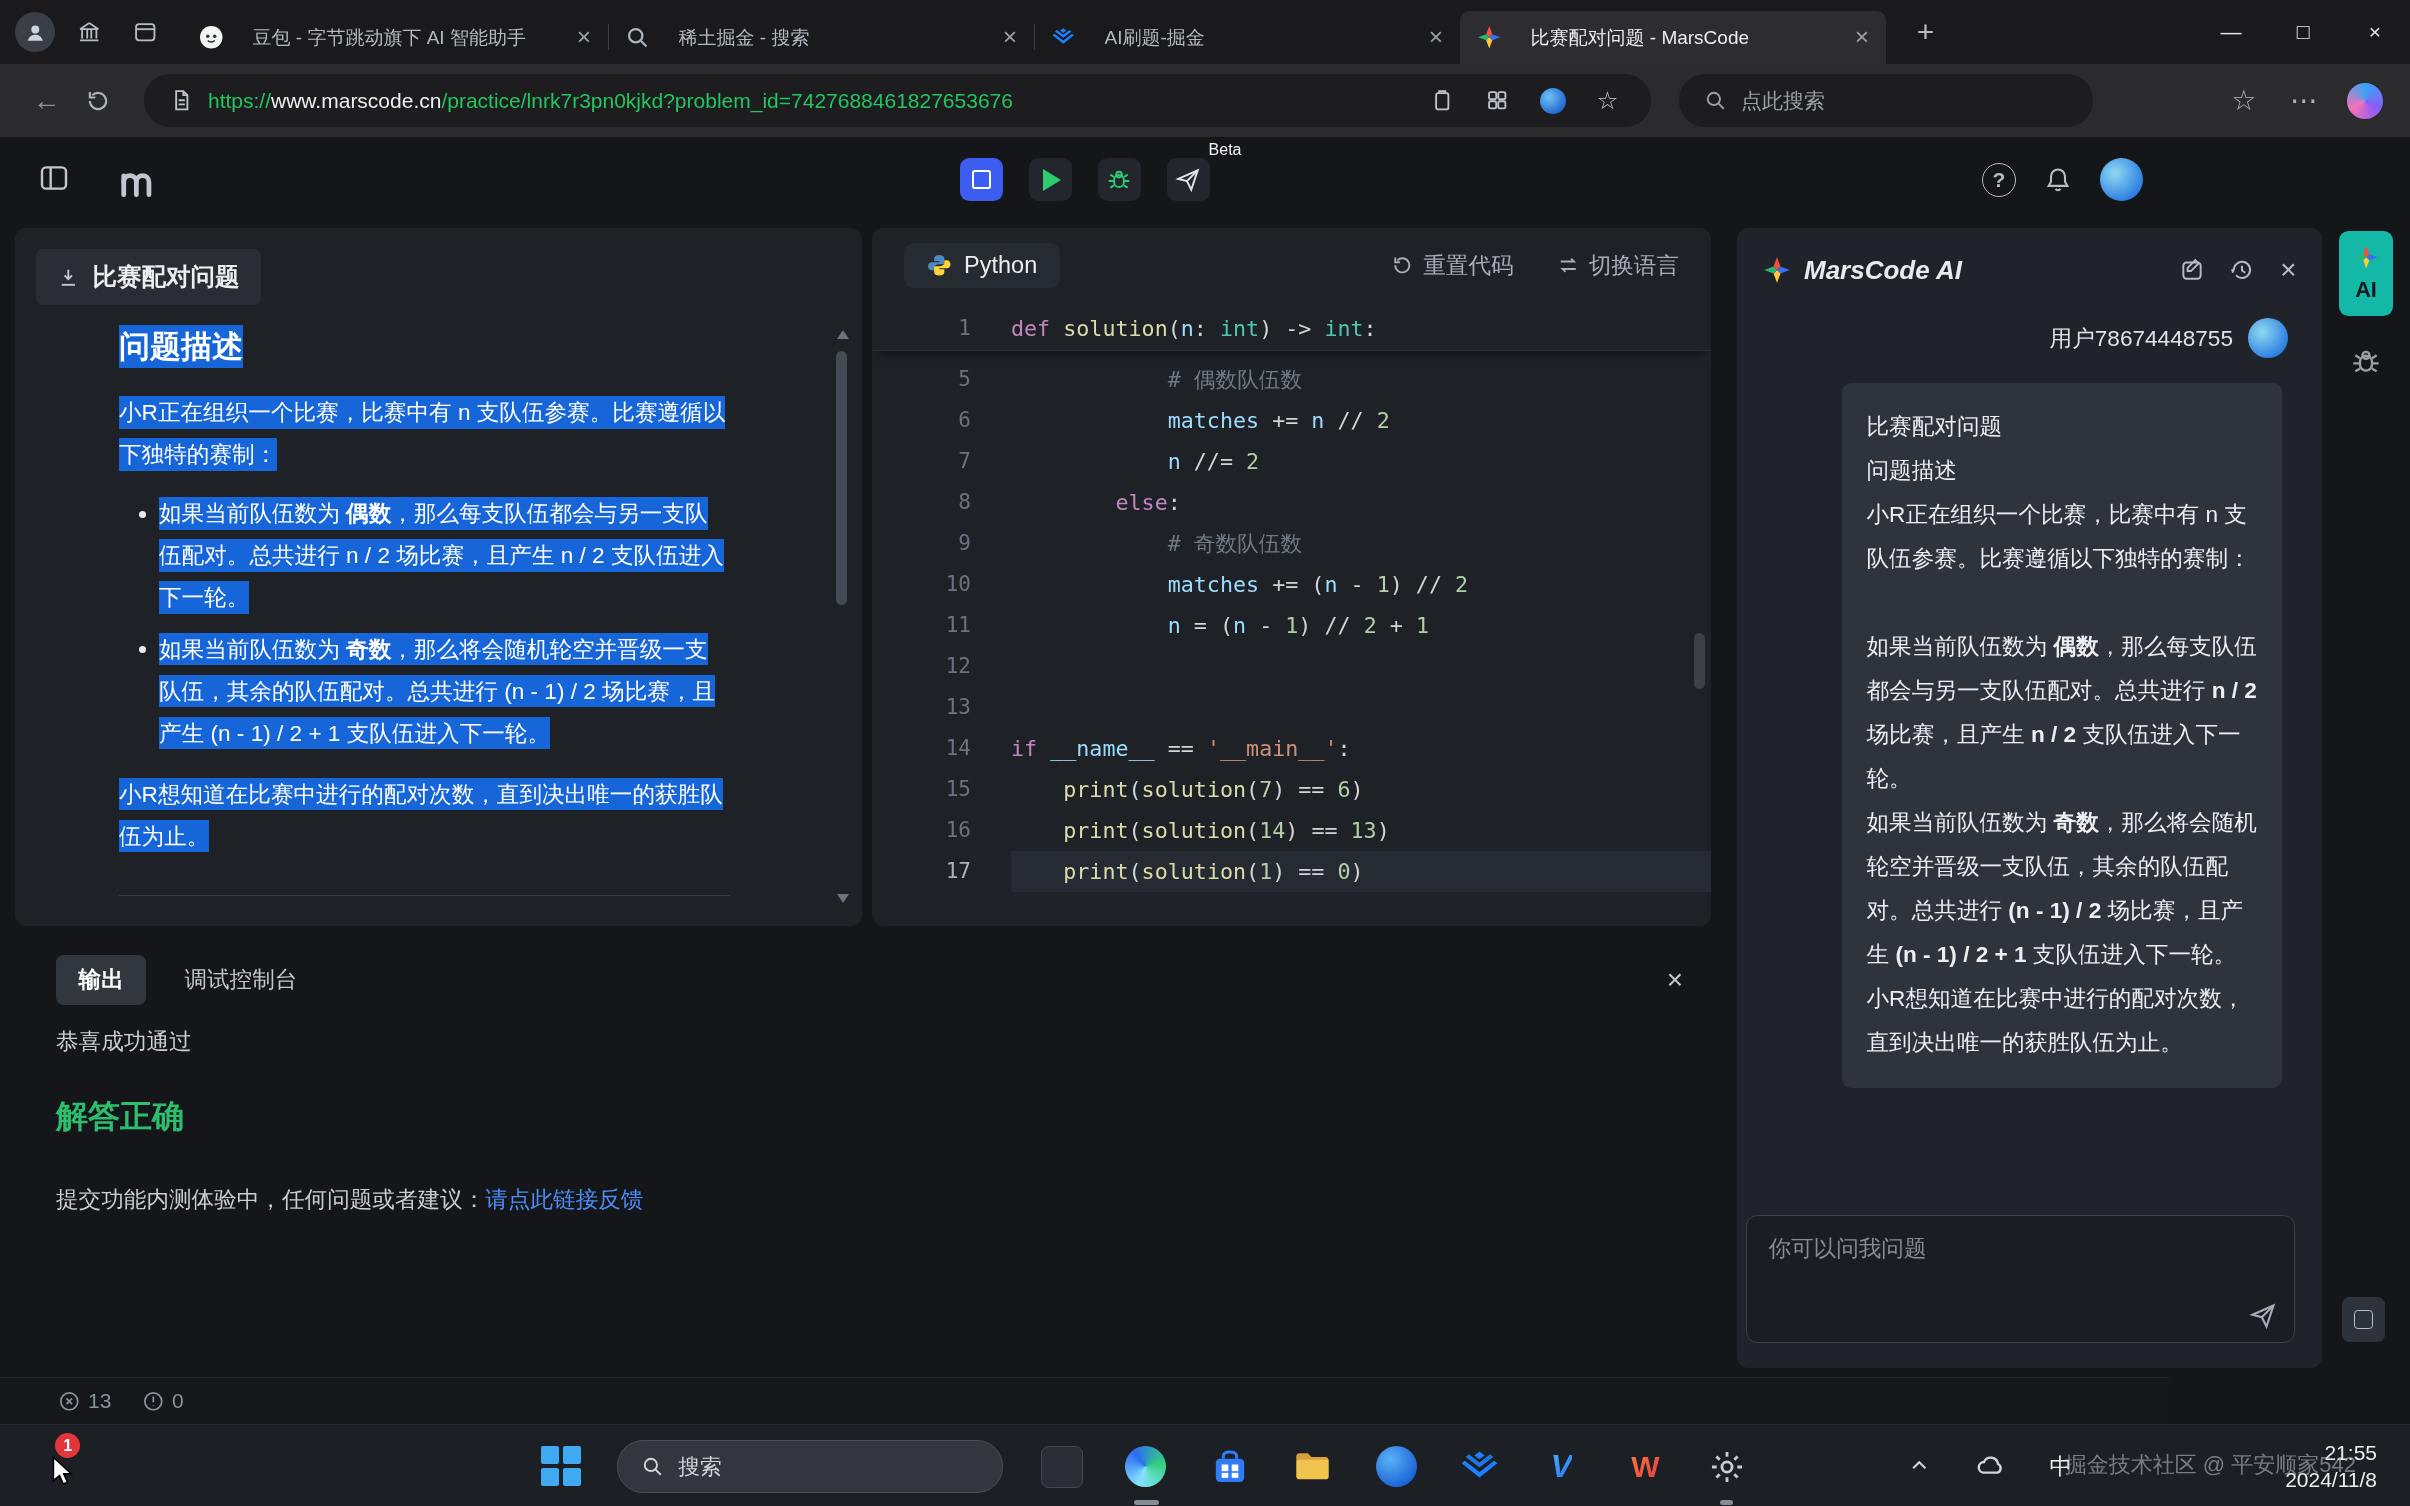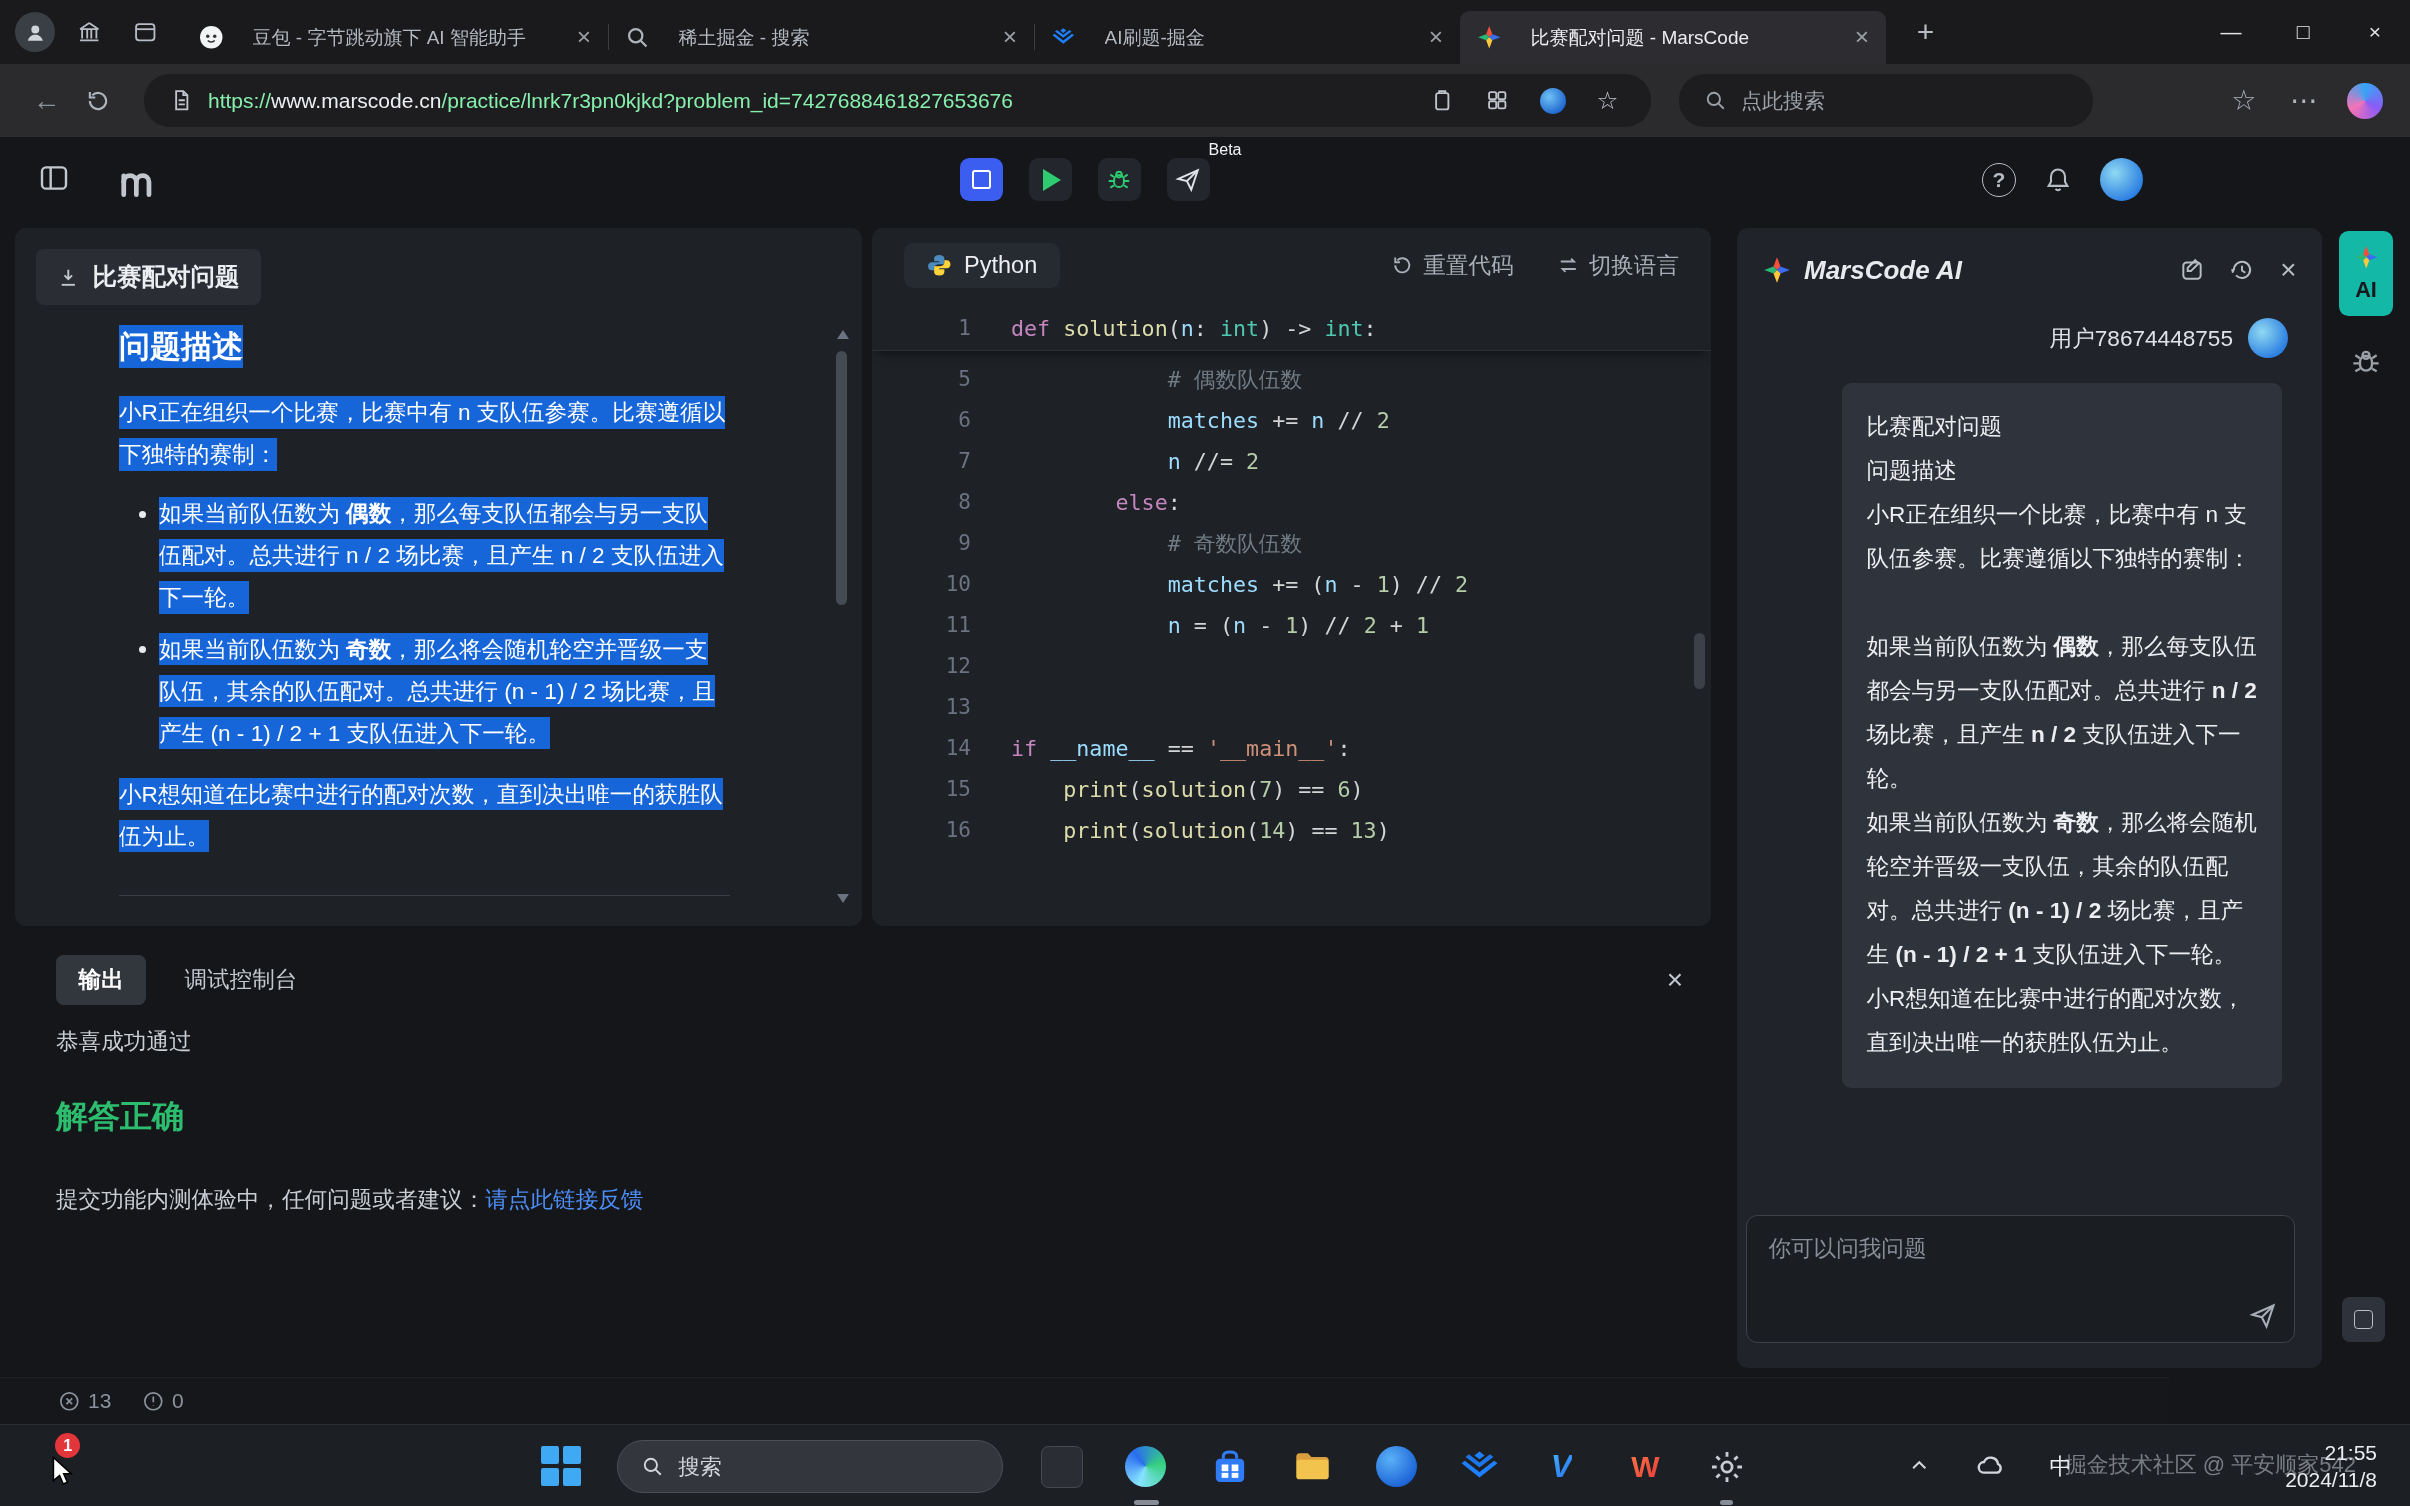--- a/index.html
+++ b/index.html
@@ -23,21 +23,21 @@
   #new-tab{font-size:30px;color:#b7bcc4;margin-left:17px;width:45px;text-align:center;}
   #win-controls{margin-left:auto;display:flex;height:64px;}
   .win-btn{width:72px;height:64px;display:flex;align-items:center;justify-content:center;color:#e3e5e8;font-size:21px;}
 
   
   #navbar{position:absolute;left:0;top:64px;width:2411px;height:73px;background:#2b2b2e;display:flex;align-items:center;}
   .nav-ic{width:51px;height:51px;display:flex;align-items:center;justify-content:center;color:#aeb4bc;font-size:28px;}
   #back-btn{margin-left:21px;color:#8d939b;}
   #address-pill{display:flex;align-items:center;width:1507px;height:53px;margin-left:21px;background:#1d1d20;border-radius:26px;padding:0 24.5px;box-sizing:border-box;}
   #url{flex:1;font-size:21px;white-space:nowrap;overflow:hidden;margin-left:15px;}
-  #url .dim{color:#86efac;margin-top:20px;}
+  #url .dim{color:#22c55e;margin-top:20px;}
   #url .host{color:#eceef1;}
   .pill-ic{width:38px;height:38px;display:flex;align-items:center;justify-content:center;color:#c0c4cc;margin-left:17px;font-size:24.5px;}
   #search-pill{display:flex;align-items:center;gap:15px;height:53px;width:414px;margin-left:28px;background:#1d1d20;border-radius:26px;padding:0 24.5px;box-sizing:border-box;color:#9aa0a6;font-size:21px;}
   #nav-right{margin-left:auto;display:flex;align-items:center;gap:9.4px;padding-right:21px;}
   #copilot-ic{width:36px;height:36px;border-radius:50%;background:conic-gradient(#37a5f5,#8a5cf6,#f472b6,#37a5f5);}
 
   
   #webview{position:absolute;left:0;top:137px;width:2169px;height:1287px;background:#141619;}
 
   #app-topbar{position:absolute;left:0;top:0;width:100%;height:90px;}
@@ -411,20 +411,24 @@
             <span class="codewrap"><span class="tk-k">if</span><span class="tk-p"> </span><span class="tk-v">__name__</span><span class="tk-p"> </span><span class="tk-o">==</span><span class="tk-p"> </span><span class="tk-s">'__main__'</span><span class="tk-p">:</span></span>
           </div>
           <div class="code-row">
             <span class="ln">15</span>
             <span class="codewrap"><span>    </span><span class="tk-f">print</span><span class="tk-p">(</span><span class="tk-f">solution</span><span class="tk-p">(</span><span class="tk-num">7</span><span class="tk-p">) </span><span class="tk-o">==</span><span class="tk-p"> </span><span class="tk-num">6</span><span class="tk-p">)</span></span>
           </div>
           <div class="code-row">
             <span class="ln">16</span>
             <span class="codewrap"><span>    </span><span class="tk-f">print</span><span class="tk-p">(</span><span class="tk-f">solution</span><span class="tk-p">(</span><span class="tk-num">14</span><span class="tk-p">) </span><span class="tk-o">==</span><span class="tk-p"> </span><span class="tk-num">13</span><span class="tk-p">)</span></span>
           </div>
+          <div class="code-row current">
+            <span class="ln">17</span>
+            <span class="codewrap"><span>    </span><span class="tk-f">print</span><span class="tk-p">(</span><span class="tk-f">solution</span><span class="tk-p">(</span><span class="tk-num">1</span><span class="tk-p">) </span><span class="tk-o">==</span><span class="tk-p"> </span><span class="tk-num">0</span><span class="tk-p">)</span></span>
+          </div>
         </div>
       <div id="ed-scroll-thumb"></div>
     </div>
 
     <div id="output-region">
       <div id="output-tabs">
         <div id="output-tab">输出</div>
         <div id="debug-tab">调试控制台</div>
         <div id="output-close">×</div>
       </div>

